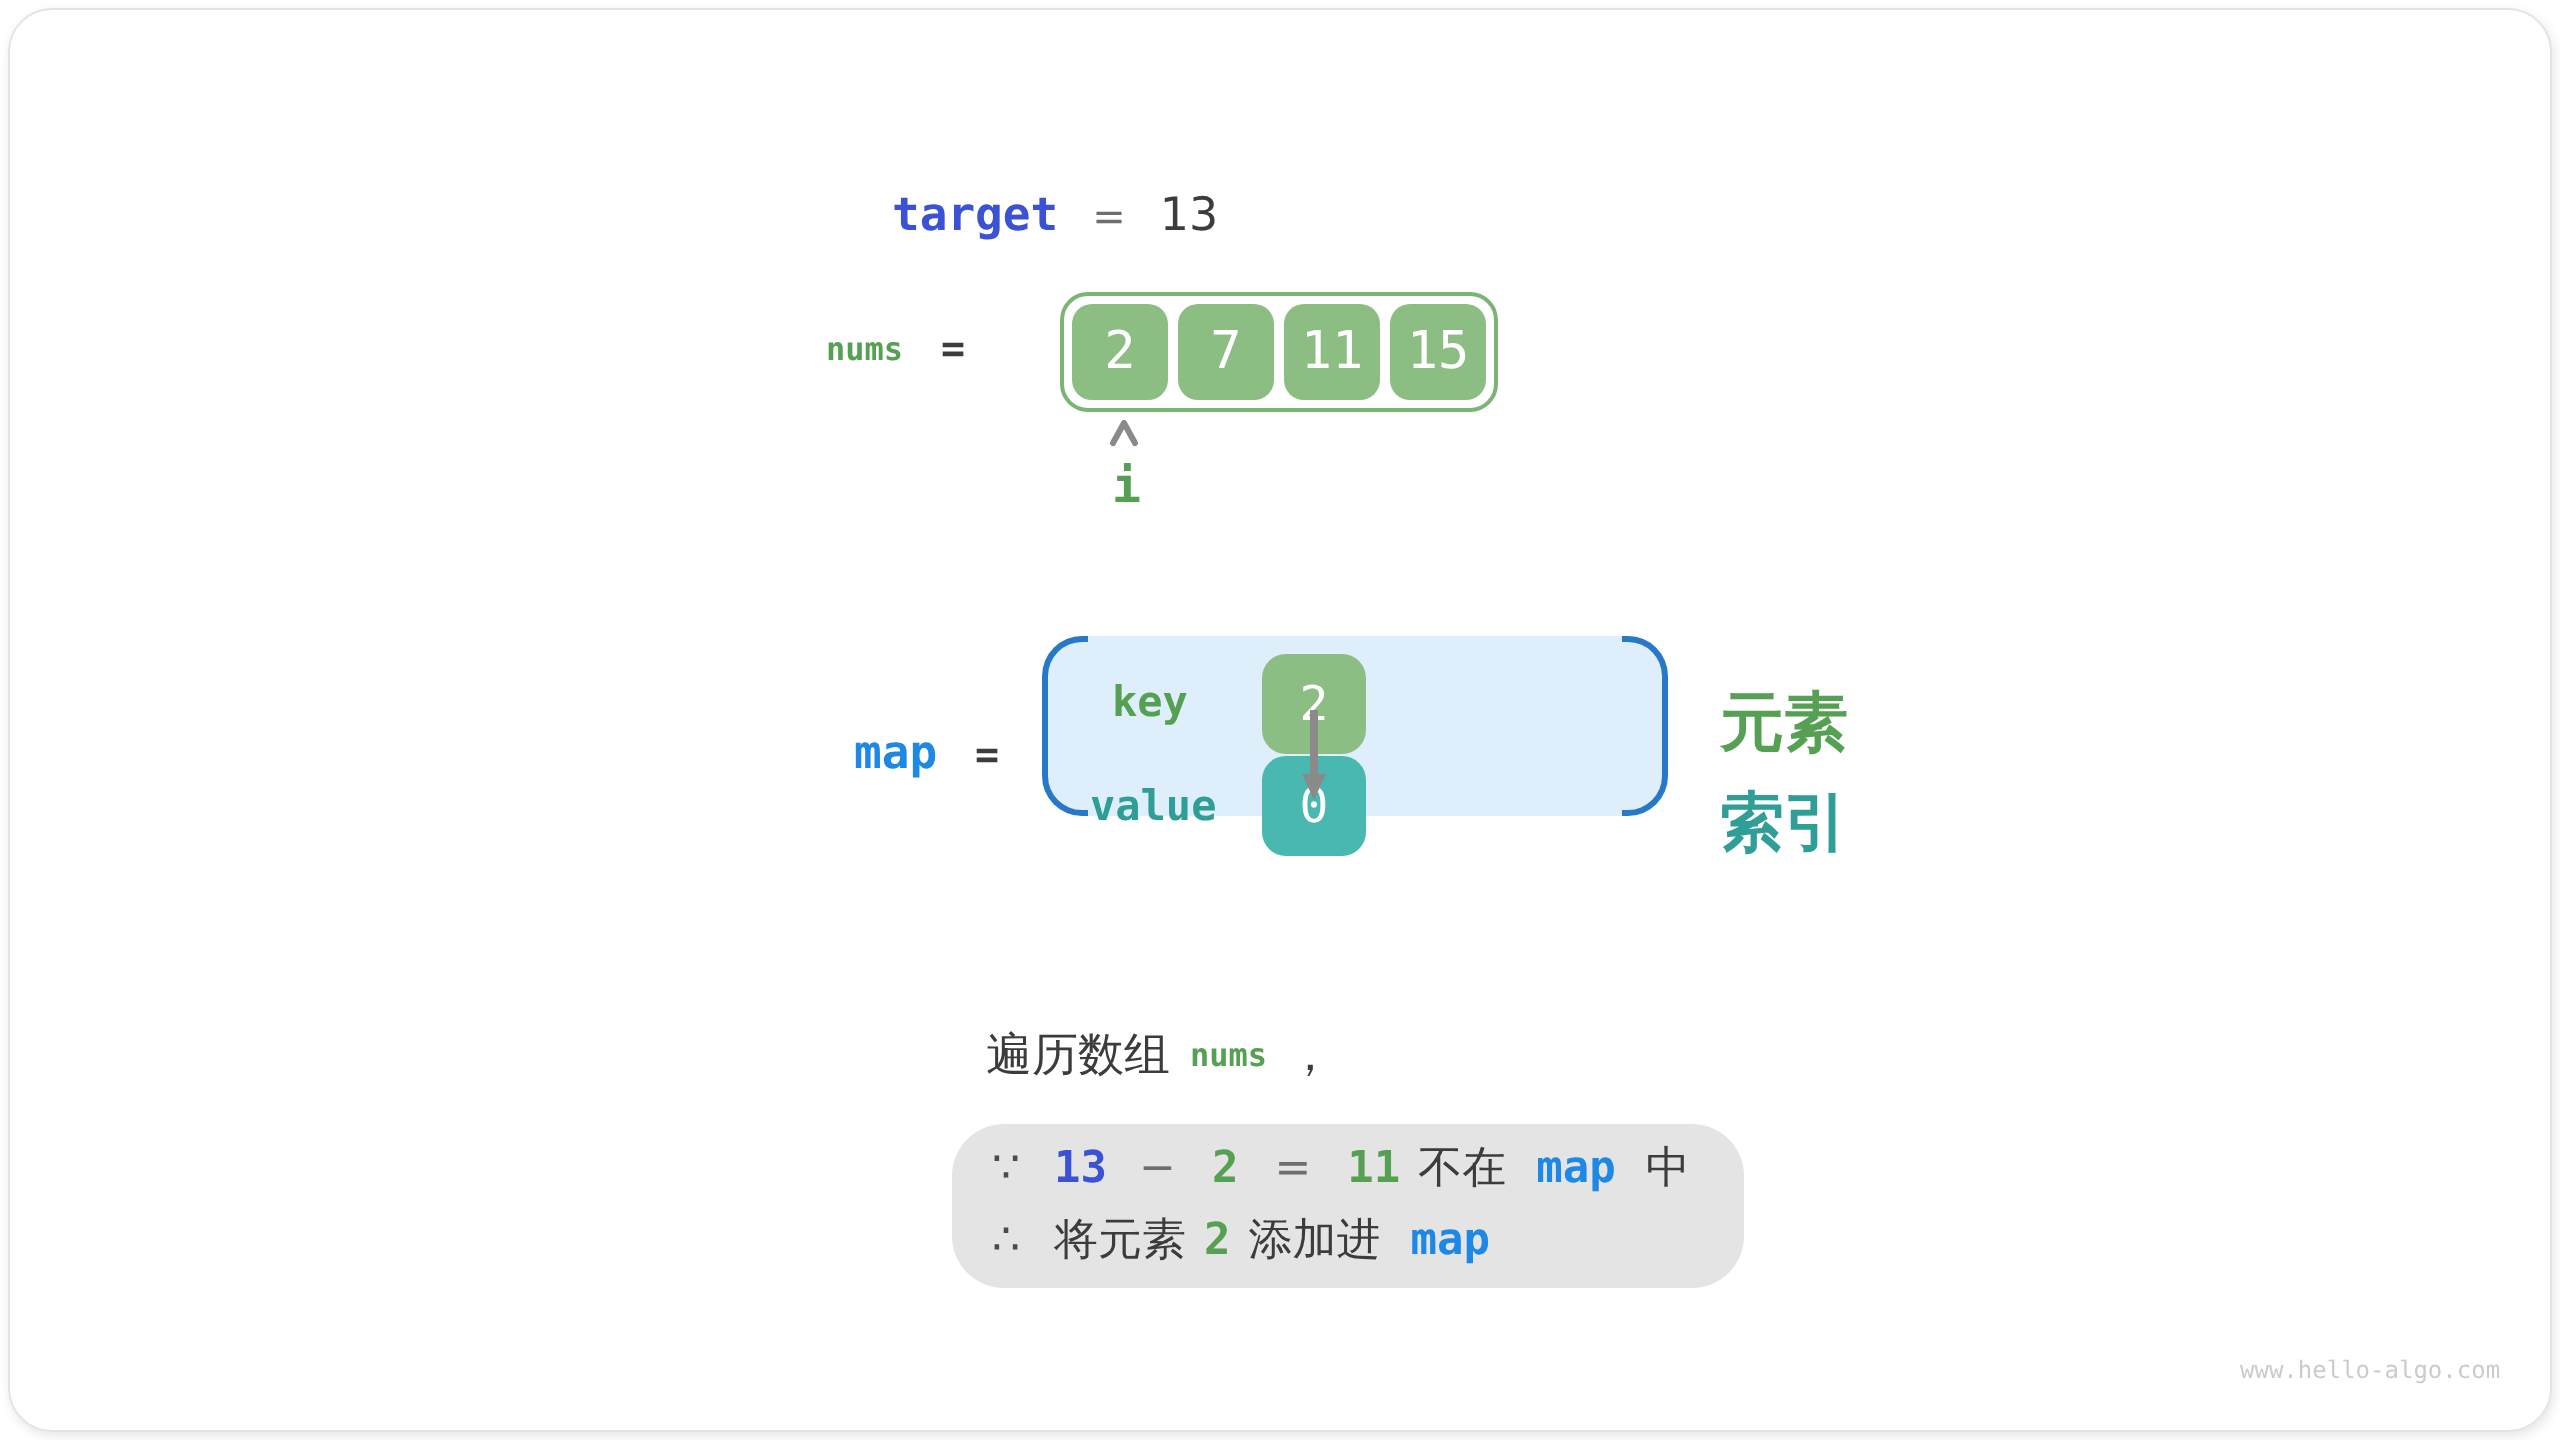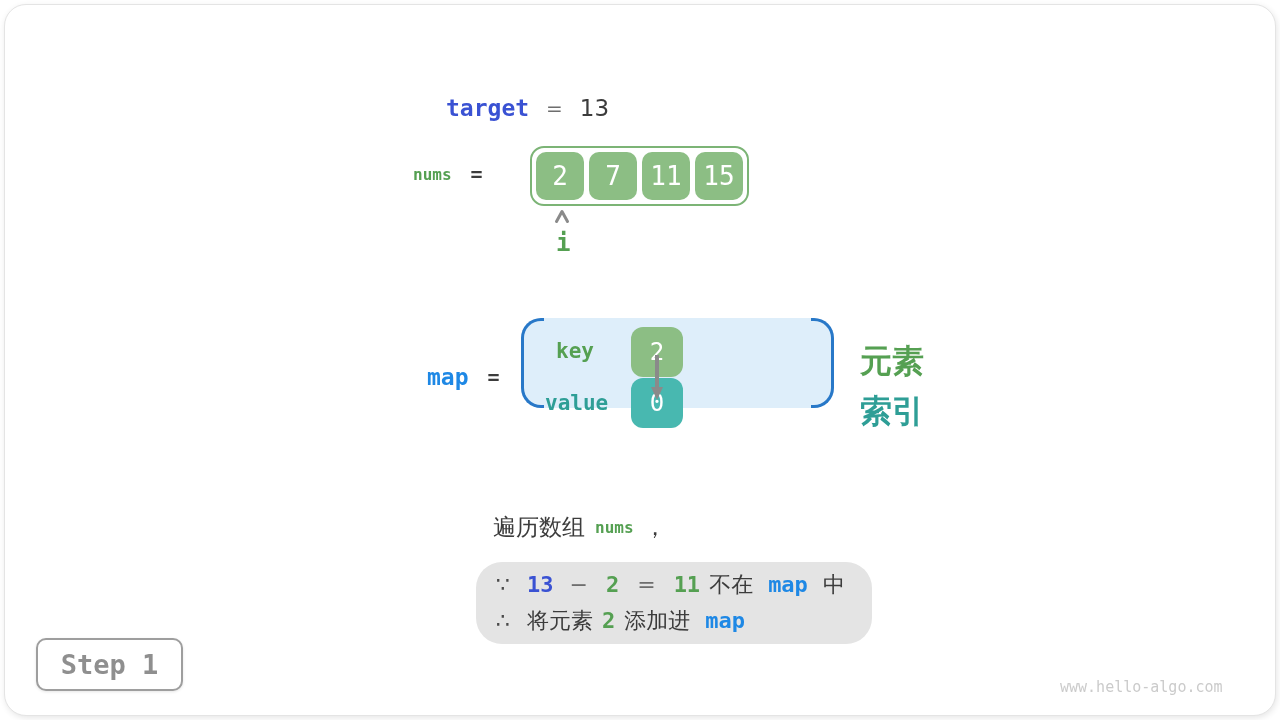--- a/index.html
+++ b/index.html
@@ -70,22 +70,22 @@
   .sym{color:#4A4A4A;margin-right:10px;}
   .op{color:var(--gray-text);margin:0 9px;}
   .n-blue{color:var(--royal-blue);font-size:22px;}
   .n-green{color:var(--green-text);font-size:22px;margin:0 2px;}
   .n-sky{color:var(--bright-blue);font-size:22px;margin:0 8px;}
 
   .step-badge{left:36px;top:638px;width:147px;height:53px;background:#fff;
               border:2px solid #9E9E9E;border-radius:10px;display:flex;align-items:center;
               justify-content:center;font-size:27px;color:var(--step-gray);
               box-shadow:0 1px 3px rgba(0,0,0,0.10);}
-  .watermark{left:1060px;top:678px;font-family:"DejaVu Sans Mono","Liberation Mono",monospace;
-             font-size:15px;color:var(--watermark-gray);}
+  .watermark{left:1120px;top:678px;font-family:"DejaVu Sans Mono","Liberation Mono",monospace;
+             font-size:12px;color:var(--watermark-gray);}
 </style>
 </head>
 <body>
 
 <div class="stage">
   <div class="card"></div>
 
   <div class="abs var-row row-target">
     <span class="mono code-blue">target</span>
     <span class="eq-gray">=</span>
@@ -151,16 +151,15 @@
     </div>
     <div class="note-line">
       <span class="sym">∴</span>
       <span>将元素</span>
       <span class="mono n-green">2</span>
       <span>添加进</span>
       <span class="mono n-sky">map</span>
     </div>
   </div>
 
-  <div class="abs step-badge mono">Step 1</div>
 
   <div class="abs watermark">www.hello-algo.com</div>
 </div>
 
 </body></html>

